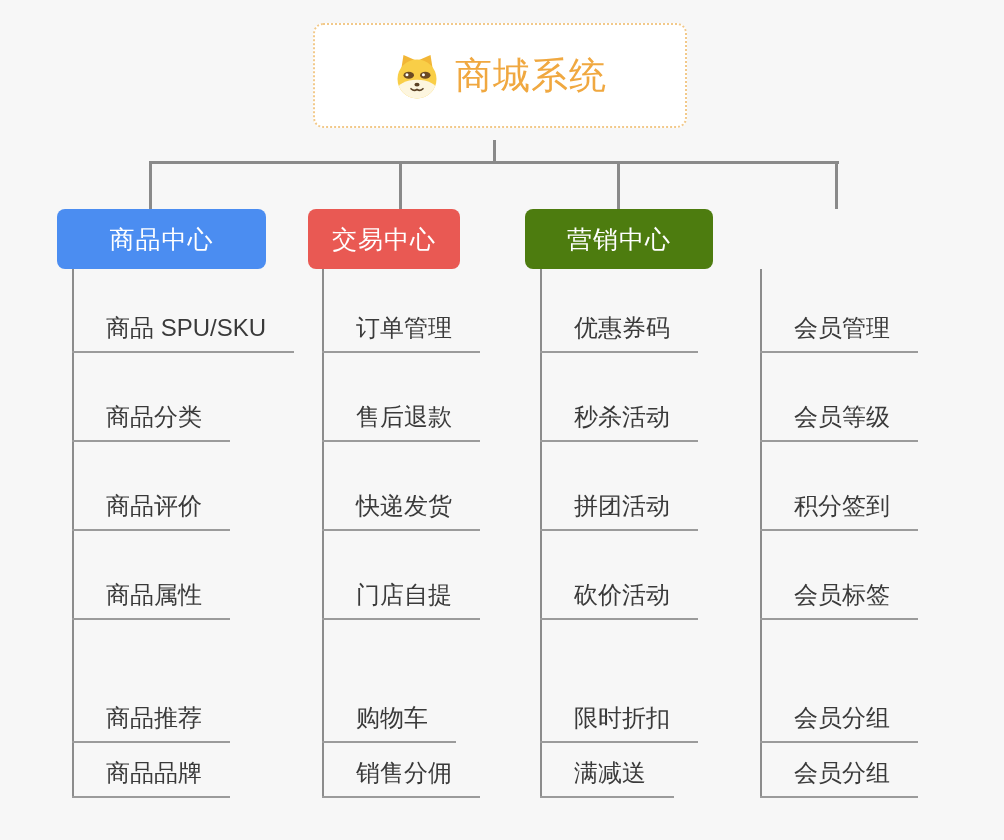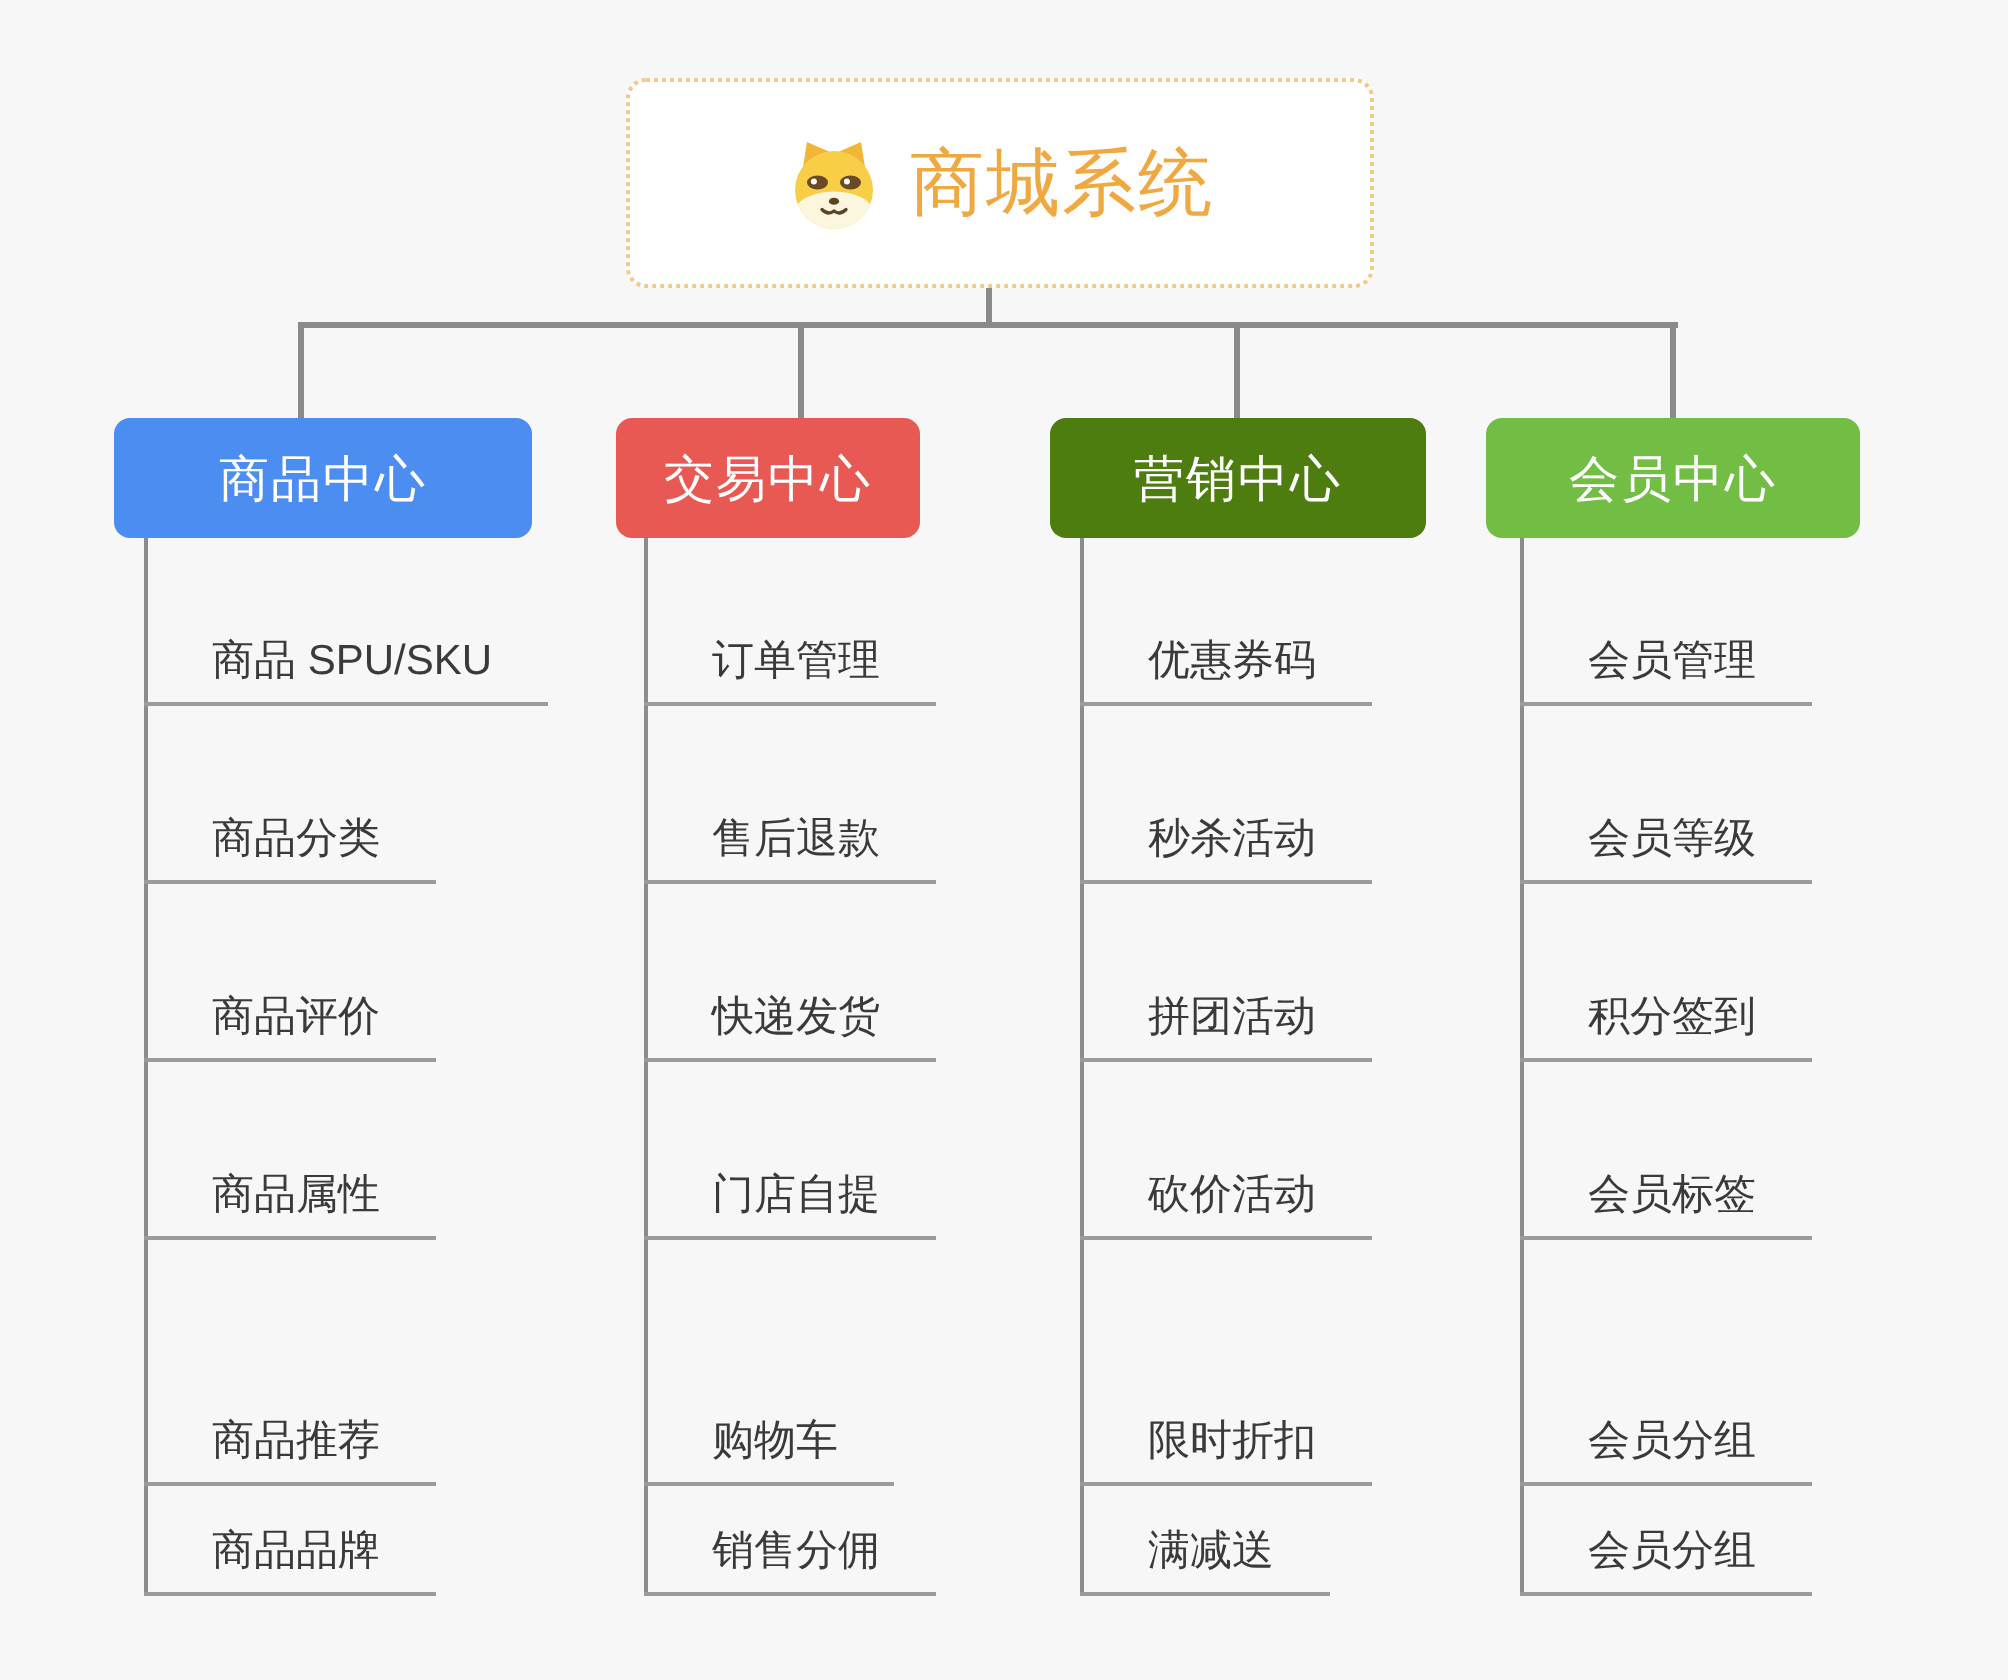--- a/index.html
+++ b/index.html
@@ -15,21 +15,21 @@
   .line { position: absolute; background: #8a8a8a; }
   .root-stub  { left: 493px; top: 140px; width: 3px;  height: 23px; }
   .bus        { left: 149px; top: 161px; width: 690px; height: 3px; }
   .drop       { top: 163px; width: 3px; height: 46px; }
   .drop-1 { left: 149px; } .drop-2 { left: 399px; } .drop-3 { left: 617px; } .drop-4 { left: 835px; }
   .spine      { width: 2px; top: 269px; height: 529px; background: #8c8c8c; }
   .spine-1 { left: 72px; } .spine-2 { left: 322px; } .spine-3 { left: 540px; } .spine-4 { left: 760px; }
 
   
   .root-node {
-    position: absolute; left: 313px; top: 39px; width: 374px; height: 105px;
+    position: absolute; left: 313px; top: 23px; width: 374px; height: 105px;
     background: #ffffff; border: 2px dotted #f2c98a; border-radius: 10px;
     box-sizing: border-box;
     display: flex; align-items: center; justify-content: center; gap: 14px;
   }
   .root-title { font-size: 37px; font-weight: 400; letter-spacing: 1px; }
   .root-icon { width: 48px; height: 48px; flex: 0 0 auto; }
 
   
   .branch {
     position: absolute; top: 209px; height: 60px;
@@ -41,21 +41,21 @@
   .branch-1 { left: 57px;  width: 209px; }
   .branch-2 { left: 308px; width: 152px; }
   .branch-3 { left: 525px; width: 188px; }
   .branch-4 { left: 743px; width: 187px; }
 
   
   .leaf {
     position: absolute; box-sizing: border-box; height: 46px;
     padding: 0 28px 7px 34px;
     border-bottom: 2px solid #9b9b9b;
-    font-size: 21px; color: #3a3a3a; white-space: nowrap;
+    font-size: 24px; color: #3a3a3a; white-space: nowrap;
     display: flex; align-items: flex-end;
   }
   .col-1 .leaf { left: 72px; }
   .col-2 .leaf { left: 322px; }
   .col-3 .leaf { left: 540px; }
   .col-4 .leaf { left: 760px; }
   .row-1 { top: 307px; } .row-2 { top: 396px; } .row-3 { top: 485px; }
   .row-4 { top: 574px; } .row-5 { top: 697px; } .row-6 { top: 752px; }
 </style>
 </head>
@@ -95,21 +95,20 @@
         <ellipse cx="32" cy="43.5" rx="3.4" ry="2.4" fill="#5c4326"></ellipse>
         <path d="M24 49 Q28 53 32 50 Q36 53 40 49" stroke="#5c4326" stroke-width="2.2" fill="none" stroke-linecap="round"></path>
       </svg>
     </span>
     <span class="root-title" style="color: rgb(240, 168, 64);">商城系统</span>
   </div>
 
   <div class="branch branch-1" style="background-color: rgb(75, 141, 241);">商品中心</div>
   <div class="branch branch-2" style="background-color: rgb(233, 89, 83);">交易中心</div>
   <div class="branch branch-3" style="background-color: #4d7c0f;">营销中心</div>
-  <div class="branch branch-4" style="background-color: rgb(114, 190, 69);">会员中心</div>
 
   <div class="col-1">
     <div class="leaf row-1">商品 SPU/SKU</div>
     <div class="leaf row-2">商品分类</div>
     <div class="leaf row-3">商品评价</div>
     <div class="leaf row-4">商品属性</div>
     <div class="leaf row-5">商品推荐</div>
     <div class="leaf row-6">商品品牌</div>
   </div>
 

